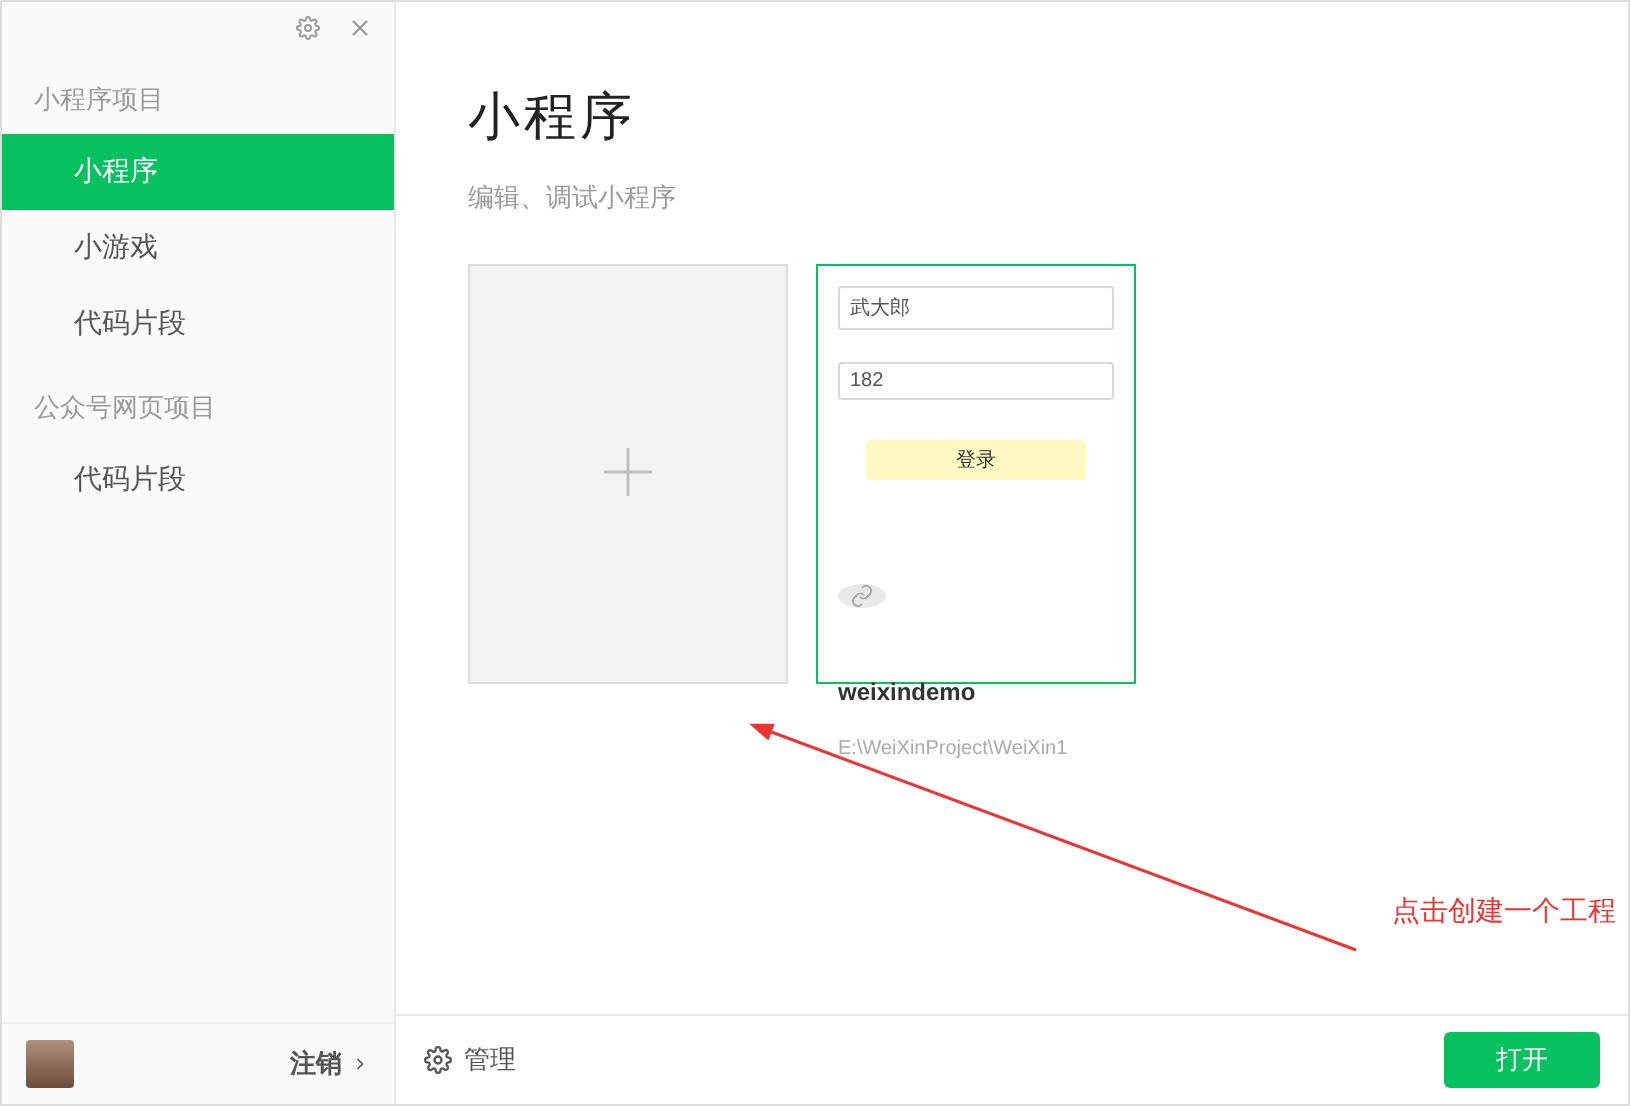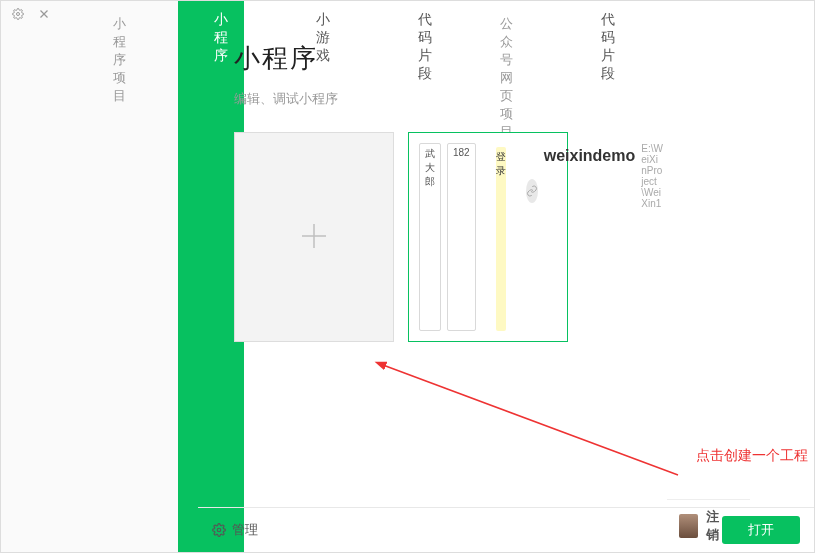--- a/index.html
+++ b/index.html
@@ -18,23 +18,22 @@
       width: 815px;
       height: 553px;
       border: 1px solid #ddd;
     }
     
     .sidebar {
       width: 197px;
       background: #fafafa;
       border-right: 1px solid #e8e8e8;
       display: flex;
-      flex-direction: row;
+      flex-direction: column;
       position: relative;
-      gap: 36px;
     }
     .sidebar-top-icons {
       display: flex;
       justify-content: flex-end;
       gap: 8px;
       padding: 4px 8px;
       color: #888;
     }
     .icon-btn { cursor: pointer; display: inline-flex; align-items: center; justify-content: center; width: 18px; height: 18px; }
     .sidebar-section-title {
@@ -106,22 +105,22 @@
       align-items: center;
       justify-content: center;
       cursor: pointer;
       background: #f3f3f3;
     }
     .plus { color: #bfbfbf; }
     .card.project {
       border: 1px solid #07c160;
       padding: 10px;
       display: flex;
-      flex-direction: row;
-      gap: 6px;
+      flex-direction: column;
+      gap: 16px;
       cursor: pointer;
       background: #fff;
     }
     .mock-input {
       border: 1px solid #d9d9d9;
       font-size: 10px;
       padding: 3px 5px;
       background: #fff;
       color: #555;
       border-radius: 2px;
@@ -134,21 +133,21 @@
       text-align: center;
       border-radius: 2px;
       margin: 4px 14px 0;
     }
     .link-badge {
       width: 24px; height: 24px; border-radius: 50%;
       background: #e8e8e8; color: #aaa;
       display: flex; align-items: center; justify-content: center;
       margin-top: 36px;
     }
-    .proj-name { font-size: 16px; font-weight: 600; color: #333; margin-top: 4px; }
+    .proj-name { font-size: 12px; font-weight: 600; color: #333; margin-top: 19px; }
     .proj-path { font-size: 10px; color: #aaa; word-break: break-all; }
     
     .annotation-layer { position: absolute; top: 0; left: 0; right: 0; bottom: 0; pointer-events: none; }
     .annotation-text { position: absolute; left: 498px; top: 446px; color: #e33; font-size: 14px; }
     
     .bottom-bar {
       margin-top: auto;
       height: 45px;
       border-top: 1px solid #e8e8e8;
       display: flex;

